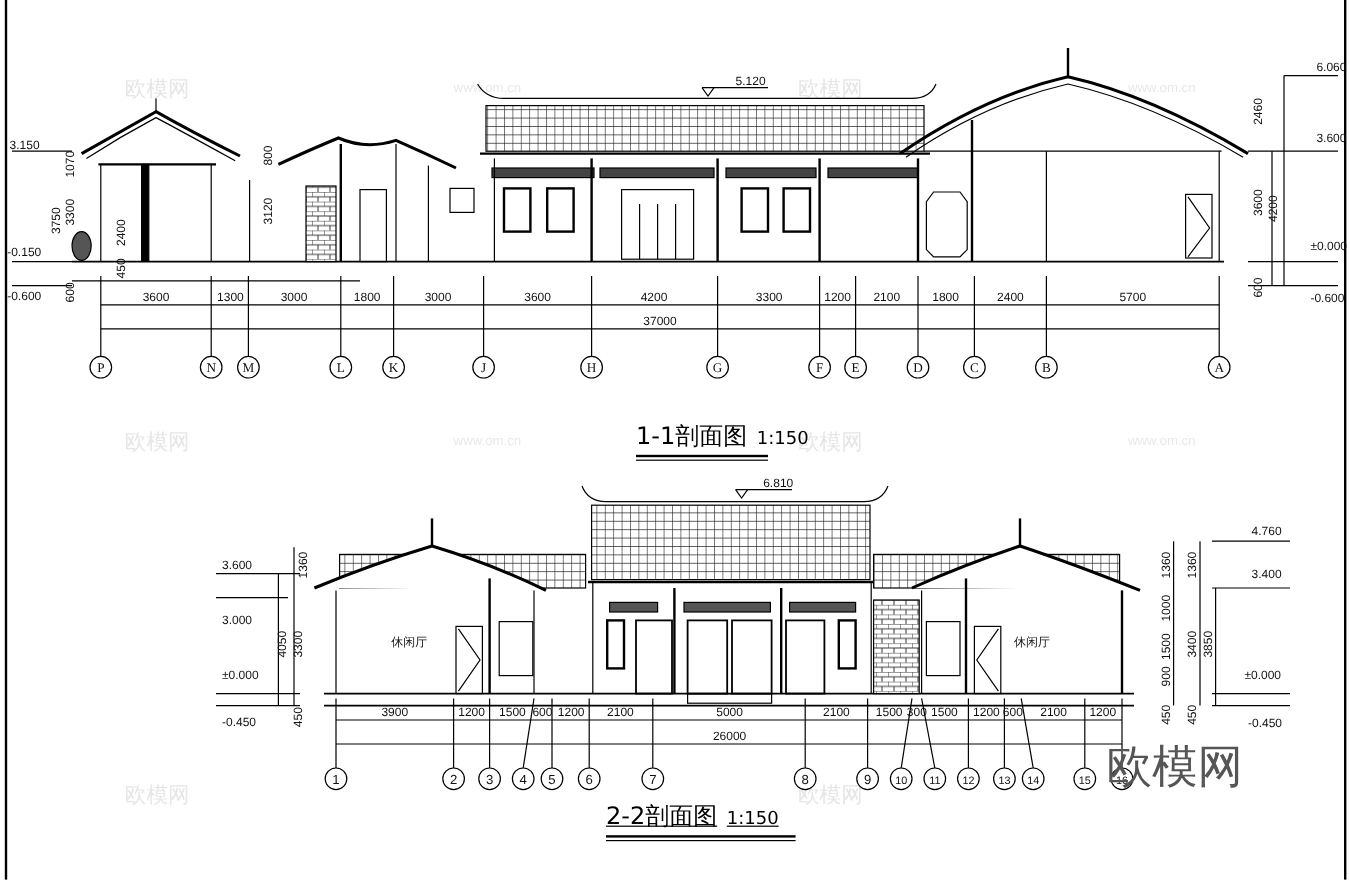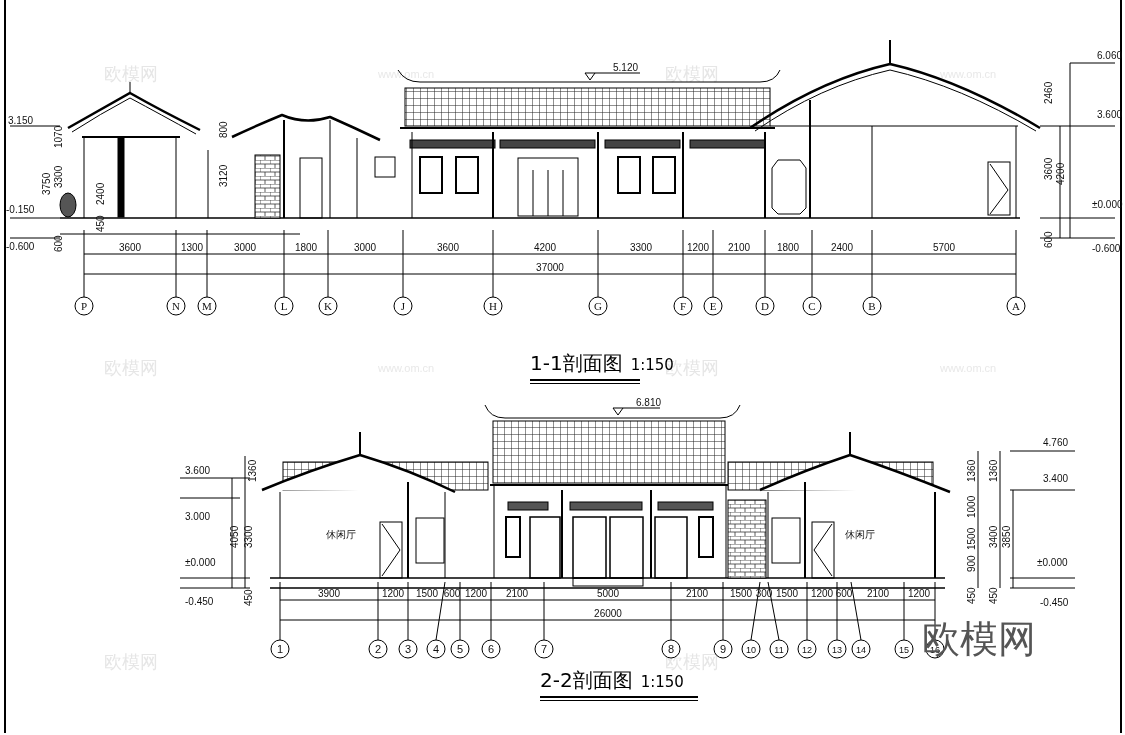--- a/index.html
+++ b/index.html
@@ -373,19 +373,19 @@
       <text x="935" y="653" font-size="9">16</text>
     </g>
   </g>
 </svg>
 
 <div class="title" style="left:530px;top:350px;">
   <span class="main">1-1剖面图</span><span class="scale">1:150</span>
   <div class="ul" style="width:110px"></div>
   <div class="ul2" style="width:110px"></div>
 </div>
-<div class="title" style="left:540px;top:667px;">
+<div class="title" style="left:505px;top:667px;text-decoration:underline;">
   <span class="main">2-2剖面图</span><span class="scale">1:150</span>
   <div class="ul" style="width:158px"></div>
   <div class="ul2" style="width:158px"></div>
 </div>
 
 <div class="bigwm">欧模网</div>
 
 </body></html>

